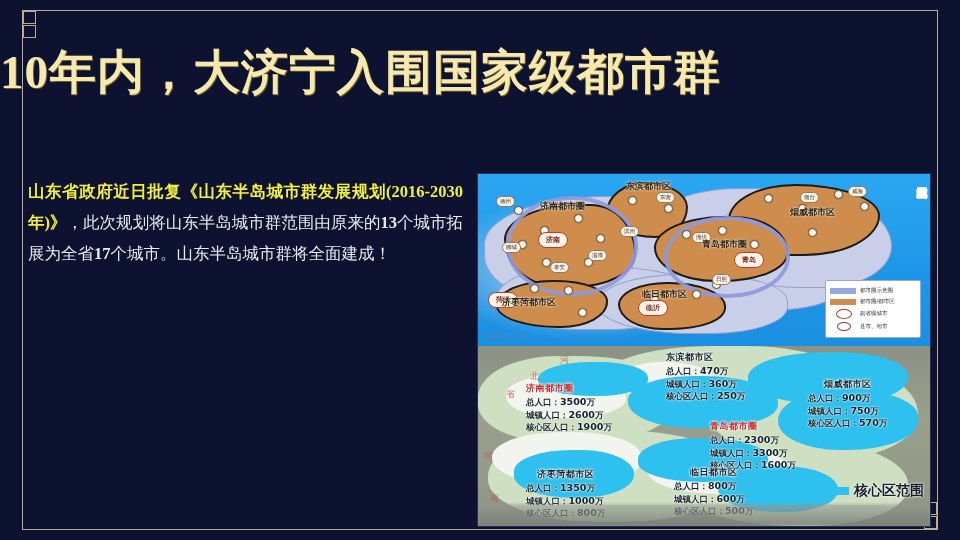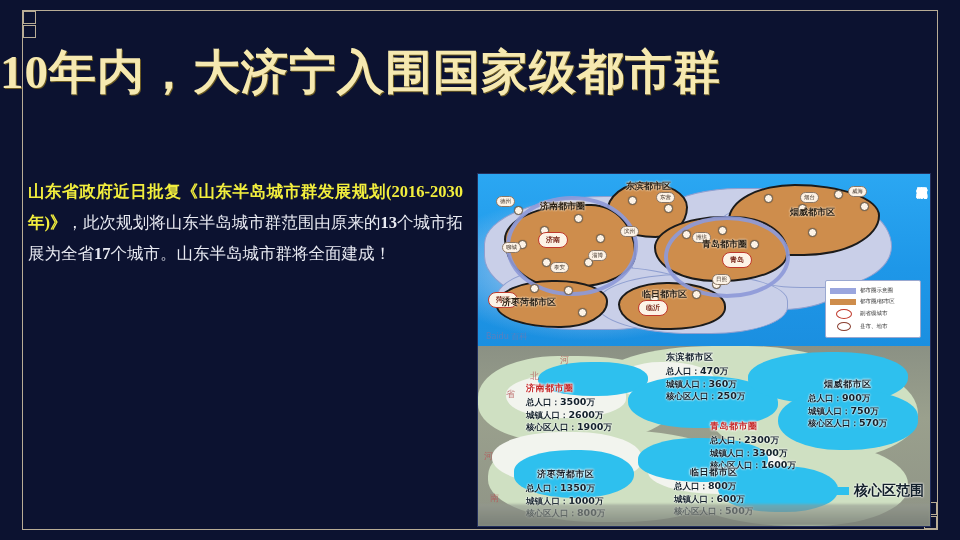--- a/index.html
+++ b/index.html
@@ -203,21 +203,21 @@
       <div class="cityPill" style="left:178px;top:18px;">东营</div>
       <div class="cityPill" style="left:214px;top:58px;">潍坊</div>
       <div class="cityPill" style="left:322px;top:18px;">烟台</div>
       <div class="cityPill" style="left:370px;top:12px;">威海</div>
       <div class="cityPill" style="left:72px;top:88px;">泰安</div>
       <div class="cityPill" style="left:110px;top:76px;">淄博</div>
       <div class="cityPill" style="left:24px;top:68px;">聊城</div>
       <div class="cityPill" style="left:234px;top:100px;">日照</div>
 
       <div class="bigPill" style="left:60px;top:58px;">济南</div>
-      <div class="bigPill" style="left:244px;top:78px;">青岛</div>
+      <div class="bigPill" style="left:256px;top:78px;">青岛</div>
       <div class="bigPill" style="left:160px;top:126px;color:#7a2a1d;">临沂</div>
       <div class="bigPill" style="left:10px;top:118px;color:#7a2a1d;">菏泽</div>
 
       <div class="mapLabel" style="left:62px;top:26px;">济南都市圈</div>
       <div class="mapLabel" style="left:148px;top:6px;">东滨都市区</div>
       <div class="mapLabel" style="left:312px;top:32px;">烟威都市区</div>
       <div class="mapLabel" style="left:224px;top:64px;">青岛都市圈</div>
       <div class="mapLabel" style="left:24px;top:122px;">济枣菏都市区</div>
       <div class="mapLabel" style="left:164px;top:114px;">临日都市区</div>
 

